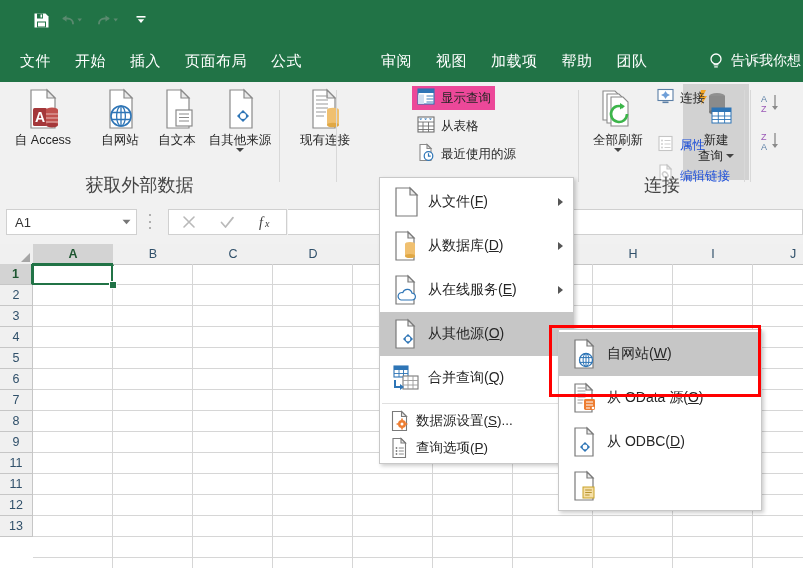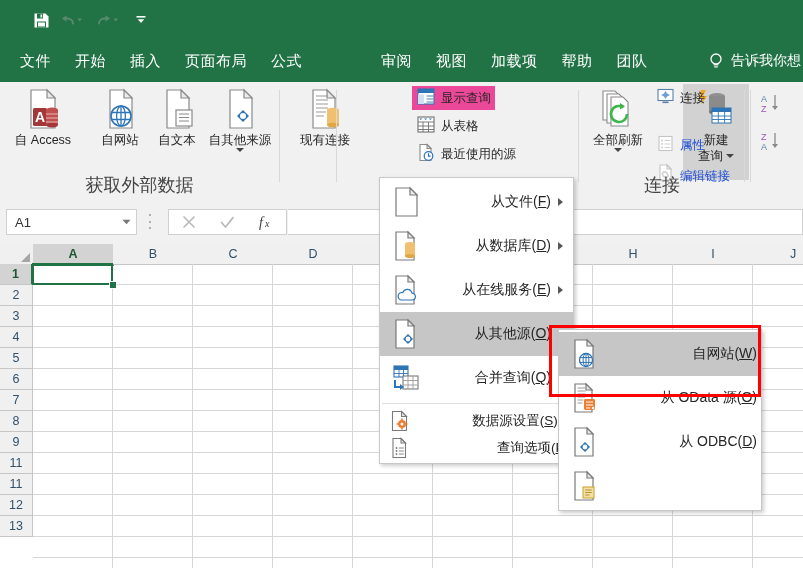--- a/index.html
+++ b/index.html
@@ -165,21 +165,21 @@
   }
 
   
   .menu {
     position: absolute; background: #ffffff;
     border: 1px solid #c8c8c8; box-shadow: 2px 2px 4px rgba(0,0,0,0.20);
     padding: 2px 0;
   }
   .menu-item {
     display: flex; align-items: center; height: 44px; padding: 0 4px;
-    font-size: 14px; color: #262626; position: relative; text-align: right;
+    font-size: 14px; color: #262626; position: relative;
   }
   .menu-item.small { height: 27px; font-size: 13.5px; }
   .menu-item.hl { background: #c6c6c6; }
   .menu-item .mi-ic { width: 44px; display: flex; align-items: center; justify-content: center; flex: 0 0 44px; }
   .menu-item.small .mi-ic { width: 32px; flex: 0 0 32px; }
   .menu-item .mi-lb { flex: 1; white-space: nowrap; }
   .menu-item .mi-ar {
     width: 18px; display:flex; align-items:center; justify-content:center;
   }
   .arrow-r { width:0;height:0;border-top:4px solid transparent;border-bottom:4px solid transparent;border-left:5px solid #555; }

